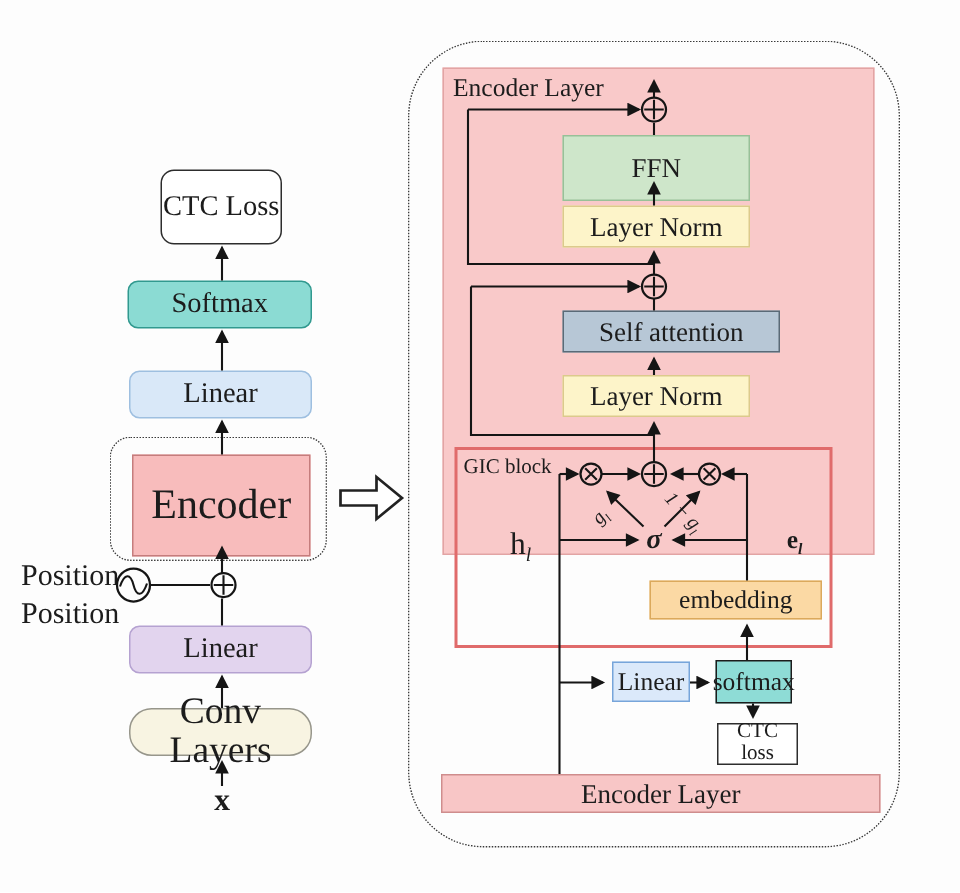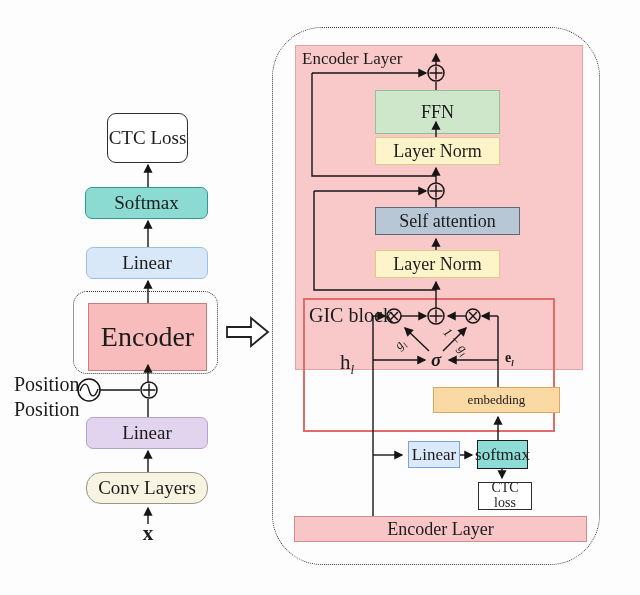--- a/index.html
+++ b/index.html
@@ -11,40 +11,40 @@
     position:absolute;display:flex;align-items:center;justify-content:center;
     box-sizing:border-box;text-align:center;line-height:1.05;
   }
   
   #ctcLeft{left:107px;top:113px;width:81px;height:50px;background:#ffffff;border:1.6px solid #2d2d2d;border-radius:9px;font-size:19px;}
   #softmaxLeft{left:85px;top:187px;width:123px;height:32px;background:#8bdbd3;border:1.5px solid #31998f;border-radius:7px;font-size:19px;}
   #linearTopLeft{left:86px;top:247px;width:122px;height:32px;background:#d9e8f8;border:1.5px solid #9ebfe0;border-radius:7px;font-size:19px;}
   #encDashed{position:absolute;left:73px;top:291px;width:145px;height:83px;border:1.6px dotted #3a3a3a;border-radius:14px;box-sizing:border-box;}
   #encoderLeft{left:88px;top:303px;width:119px;height:68px;background:#f8bcbc;border:1.5px solid #c57d7d;font-size:28px;}
   #linearBotLeft{left:86px;top:417px;width:122px;height:32px;background:#e2d4ee;border:1.5px solid #b5a2d1;border-radius:7px;font-size:19px;}
-  #convLeft{left:86px;top:472px;width:122px;height:32px;background:#f8f4e2;border:1.5px solid #97968b;border-radius:15px;font-size:19px;}
+  #convLeft{left:86px;top:472px;width:122px;height:32px;background:#f8f4e2;border:1.5px solid #97968b;border-radius:15px;font-size:25px;}
   #posEnc{position:absolute;left:14px;top:372px;width:62px;text-align:right;font-size:20px;line-height:1.25;}
   #xLabel{position:absolute;left:128px;top:521px;width:40px;text-align:center;font-size:21px;font-weight:bold;}
   
   #outerDashed{position:absolute;left:272px;top:27px;width:328px;height:538px;border:1.7px dotted #3a3a3a;border-radius:50px;box-sizing:border-box;}
   #pinkBox{position:absolute;left:295px;top:45px;width:288px;height:325px;background:#f9c9c9;border:1.2px solid #e2a4a4;box-sizing:border-box;}
   #encLayerTopLbl{position:absolute;left:302px;top:49px;font-size:17px;}
   #ffn{left:375px;top:90px;width:125px;height:44px;background:#cee6ca;border:1.3px solid #98c098;font-size:18px;}
   #lnTop{left:375px;top:137px;width:125px;height:28px;background:#fdf4c9;border:1.3px solid #dcca8c;font-size:18px;}
   #selfAttn{left:375px;top:207px;width:145px;height:28px;background:#b7c7d6;border:1.4px solid #5a6a77;font-size:18px;}
   #lnBottom{left:375px;top:250px;width:125px;height:28px;background:#fdf4c9;border:1.3px solid #dcca8c;font-size:18px;}
   #gicRect{position:absolute;left:303px;top:298px;width:252px;height:134px;border:2px solid #e06b6b;box-sizing:border-box;background:transparent;}
-  #gicLbl{position:absolute;left:309px;top:304px;font-size:20px;}
+  #gicLbl{position:absolute;left:309px;top:304px;font-size:14px;}
   #sigmaLbl{position:absolute;left:424px;top:349px;width:24px;text-align:center;font-size:19px;font-style:italic;font-weight:600;}
   #hLbl{position:absolute;left:340px;top:350px;width:30px;text-align:left;font-size:21px;font-weight:normal;}
-  #eLbl{position:absolute;left:505px;top:350px;width:30px;text-align:left;font-size:14px;font-weight:bold;}
+  #eLbl{position:absolute;left:505px;top:350px;width:30px;text-align:right;font-size:17px;font-weight:bold;}
   #gLbl{position:absolute;left:396px;top:336px;font-size:13px;font-style:italic;transform:rotate(-48deg);}
   #omgLbl{position:absolute;left:440px;top:333px;font-size:13px;font-style:italic;transform:rotate(47deg);}
   sub{font-size:0.62em;font-style:italic;}
-  #embedding{left:433px;top:387px;width:127px;height:26px;background:#fbd9a4;border:1.3px solid #dba95c;font-size:13px;align-items:center;}
+  #embedding{left:433px;top:387px;width:115px;height:26px;background:#fbd9a4;border:1.3px solid #dba95c;font-size:17px;align-items:center;}
   #linearSmall{left:408px;top:441px;width:52px;height:27px;background:#dbe9fa;border:1.3px solid #77a5da;font-size:17px;}
   #softmaxSmall{left:477px;top:440px;width:51px;height:29px;background:#8edcd6;border:1.6px solid #1c1c1c;font-size:17px;}
   #ctcSmall{left:478px;top:482px;width:54px;height:28px;background:#ffffff;border:1.4px solid #2d2d2d;font-size:14px;}
   #encLayerBottom{left:294px;top:516px;width:293px;height:26px;background:#f8c6c6;border:1.2px solid #cf8d8d;font-size:18px;}
   
   #wires{position:absolute;left:0;top:0;width:640px;height:595px;z-index:10;pointer-events:none;}
 </style>
 </head>
 <body>
 

